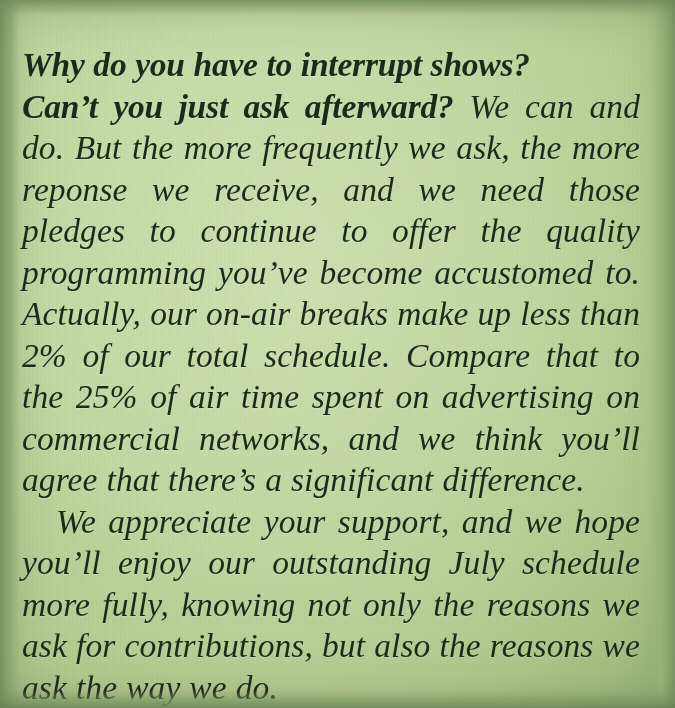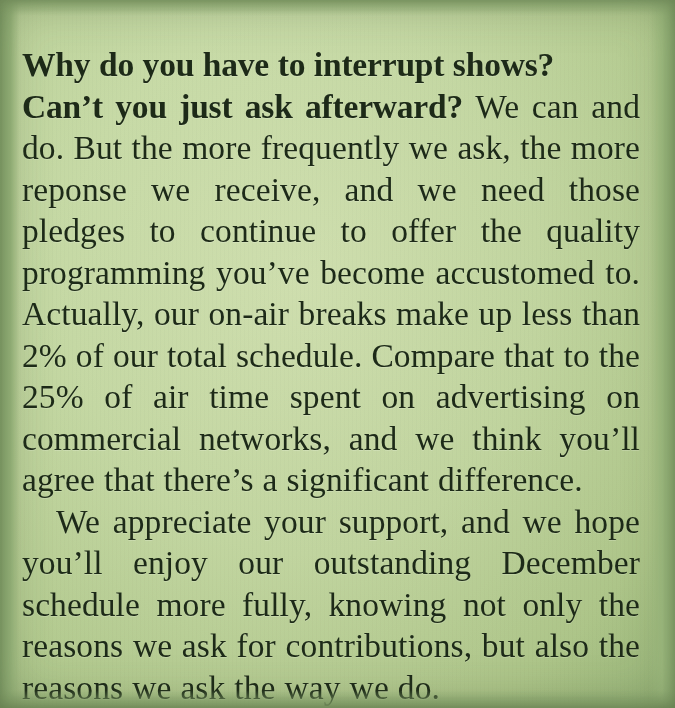--- a/index.html
+++ b/index.html
@@ -69,20 +69,21 @@
     width: 675px; height: 18px;
     background: linear-gradient(0deg, #8aa86f 0%, rgba(167,196,137,0) 100%);
     pointer-events: none;
   }
   #article {
     position: absolute;
     left: 22px;
     top: 44px;
     width: 618px;
     color: #1d2a18;
+    font-style: italic;
   }
   .para {
     margin: 0;
     font-size: 33.5px;
     line-height: 41.5px;
     text-align: justify;
     text-justify: inter-word;
     letter-spacing: 0.1px;
     word-spacing: 0.5px;
     text-shadow: 0 1px 0 rgba(255,255,255,0.18);
@@ -100,21 +101,21 @@
 </style>
 </head>
 <body>
 
 <div id="page">
 
   <div id="grain"></div>
 
   <div id="article">
     <p class="para"><span class="lead"><span class="lead-line">Why do you have to interrupt shows?</span><span>Can’t you just ask afterward?</span></span><span> We can and do. But the more frequently we ask, the more reponse we receive, and we need those pledges to continue to offer the quality programming you’ve become accustomed to. Actually, our on-air breaks make up less than 2% of our total schedule. Compare that to the 25% of air time spent on advertising on commercial networks, and we think you’ll agree that there’s a significant difference.</span></p>
-    <p class="para">We appreciate your support, and we hope you’ll enjoy our outstanding December schedule more fully, knowing not only the reasons we ask for contributions, but also the reasons we ask the way we do.</p>
+    <p class="para">We appreciate your support, and we hope you’ll enjoy our outstanding July schedule more fully, knowing not only the reasons we ask for contributions, but also the reasons we ask the way we do.</p>
   </div>
 
   <div id="left-edge"></div>
   <div id="right-edge"></div>
   <div id="top-edge"></div>
   <div id="bottom-edge"></div>
   <div id="vignette"></div>
 </div>
 
 </body></html>

